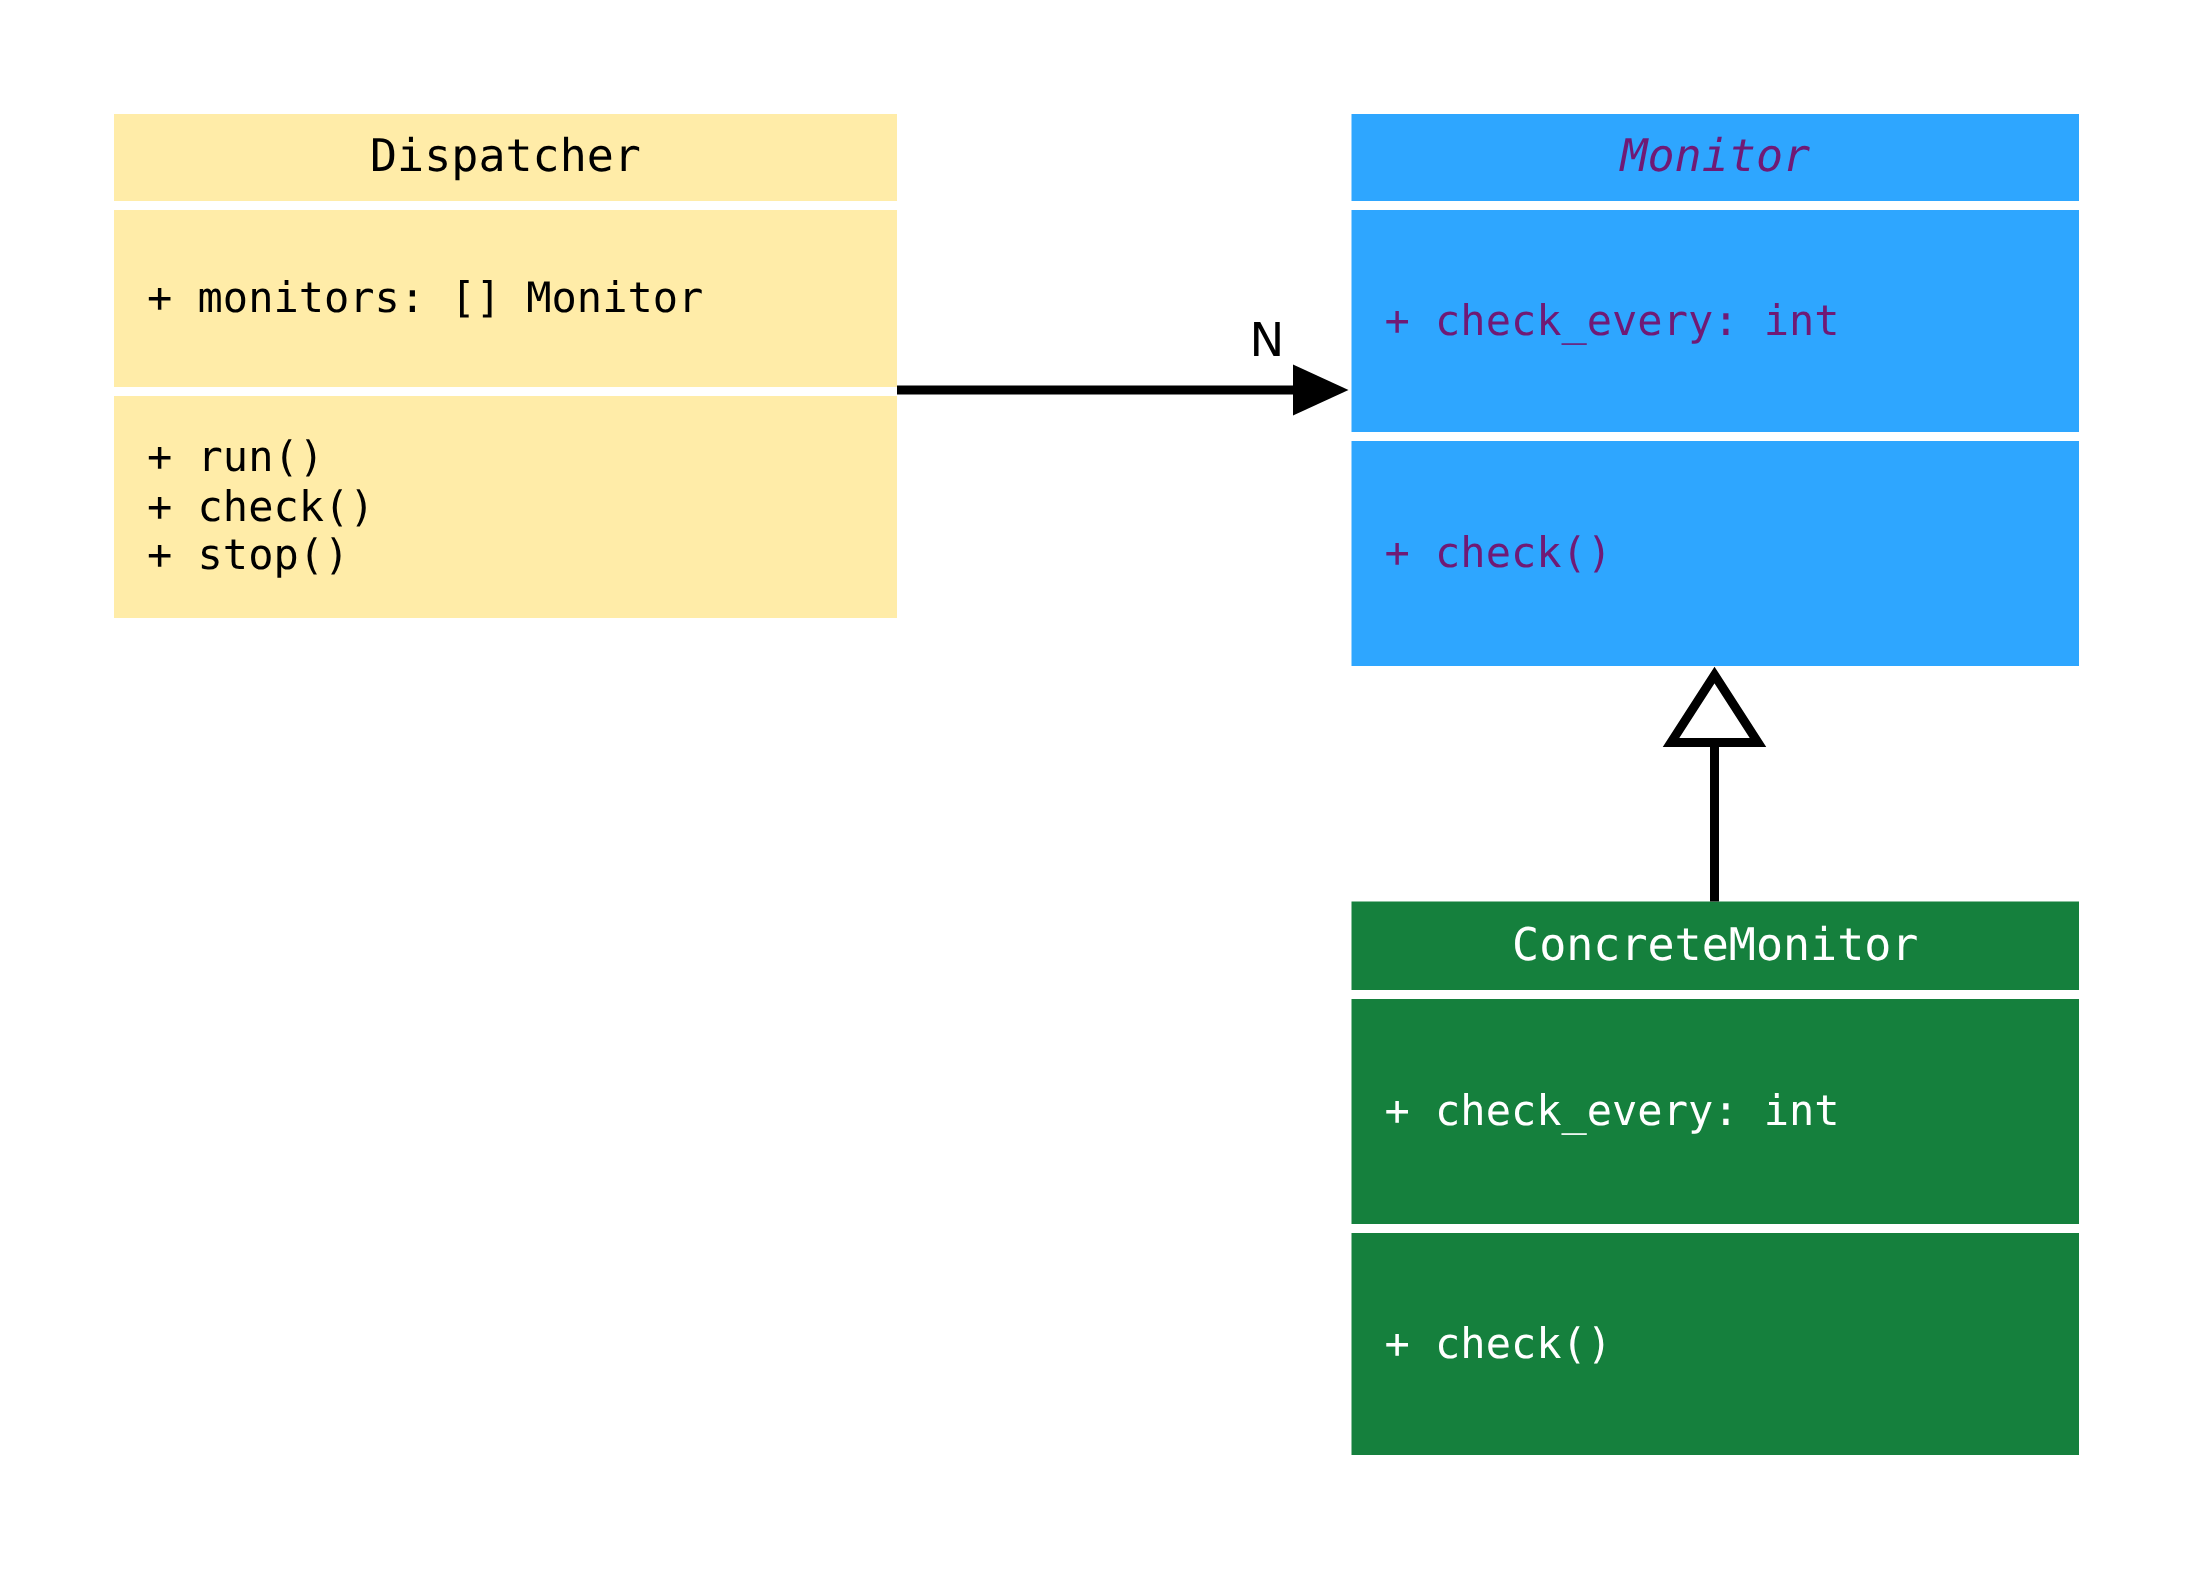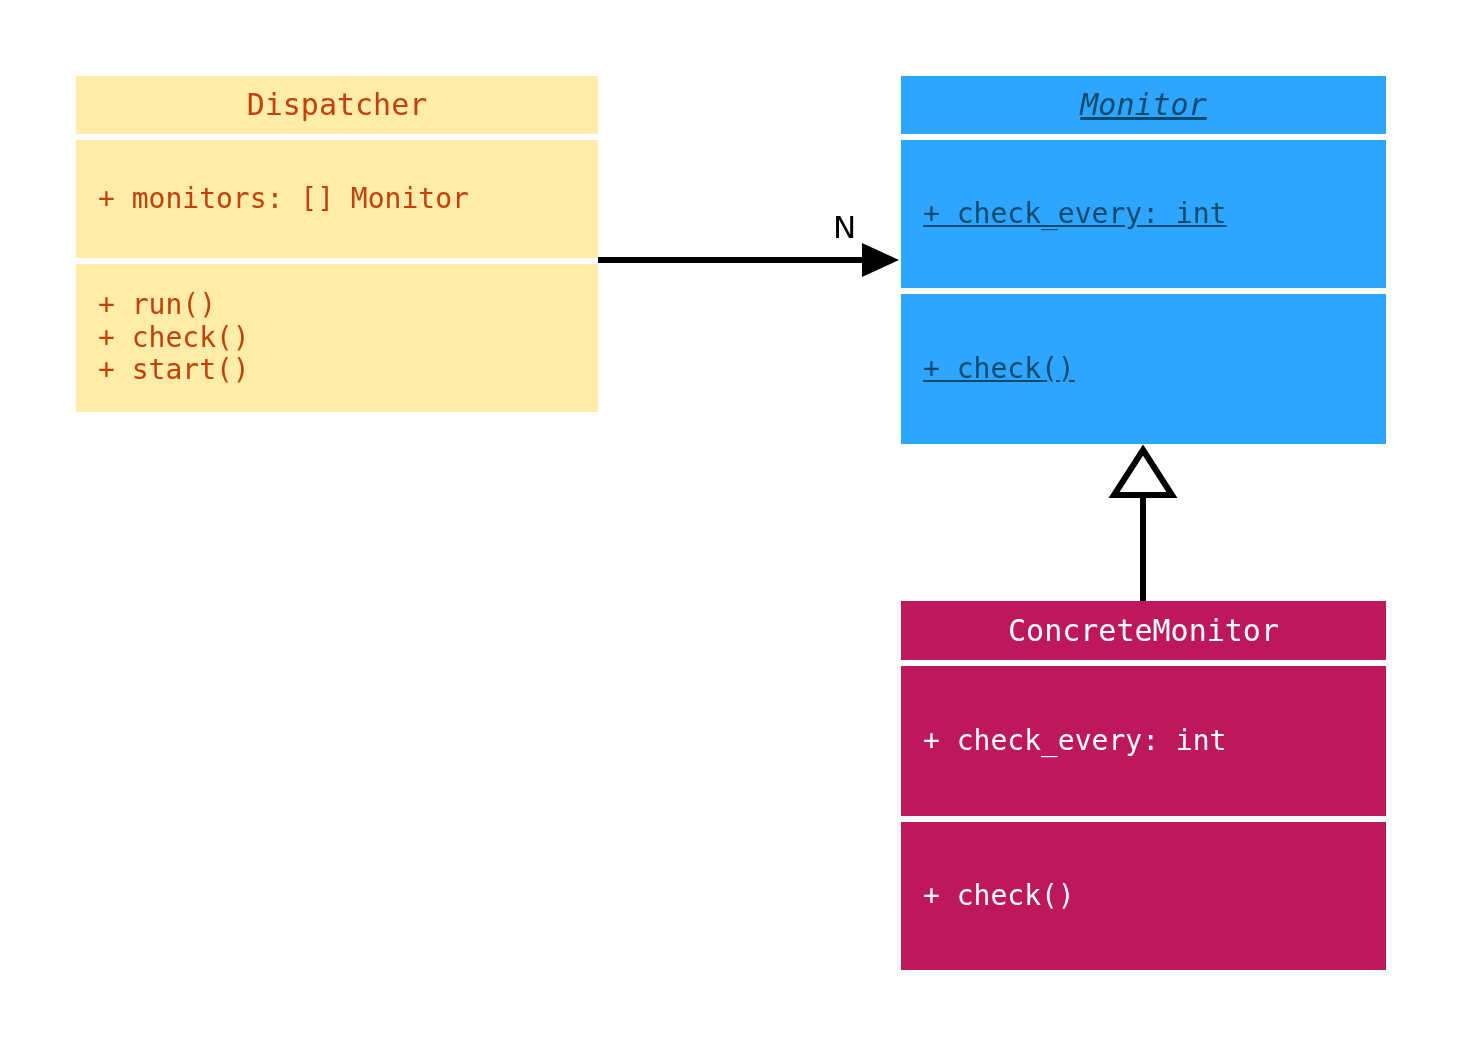--- a/index.html
+++ b/index.html
@@ -68,29 +68,29 @@
   .uml-member {
     font-size: 28px;
     line-height: 1.17;
     white-space: pre;
     padding-left: 22px;
   }
 
   
   #dispatcher-class .uml-compartment { background: #FFECA8; }
   #dispatcher-class .uml-title,
-  #dispatcher-class .uml-member { color: #c2410c; }
+  #dispatcher-class .uml-member { color: #000000; }
 
   
   #monitor-class .uml-compartment { background: #2EA6FF; }
   #monitor-class .uml-title,
-  #monitor-class .uml-member { color: #0c4a6e; text-decoration: underline; }
+  #monitor-class .uml-member { color: #701a75; }
 
   
-  #concrete-monitor-class .uml-compartment { background: #be185d; }
+  #concrete-monitor-class .uml-compartment { background: #15803d; }
   #concrete-monitor-class .uml-title,
   #concrete-monitor-class .uml-member { color: #ffffff; }
 
   
   .connector-svg {
     position: absolute;
     left: 0;
     top: 0;
     width: 1463px;
     height: 1048px;
@@ -122,21 +122,21 @@
 
     <div class="uml-compartment members" style="height:118px;">
       <div class="uml-member">+ monitors: [] Monitor</div>
     </div>
 
     <div class="uml-divider"></div>
 
     <div class="uml-compartment members" style="height:148px;">
       <div class="uml-member">+ run()</div>
       <div class="uml-member">+ check()</div>
-      <div class="uml-member">+ start()</div>
+      <div class="uml-member">+ stop()</div>
     </div>
   </div>
 
   <div class="uml-class" id="monitor-class" style="left:901px; top:76px; width:485px; height:368px;">
 
     <div class="uml-compartment title" style="height:58px;">
       <div class="uml-title abstract">Monitor</div>
     </div>
 
     <div class="uml-divider"></div>

